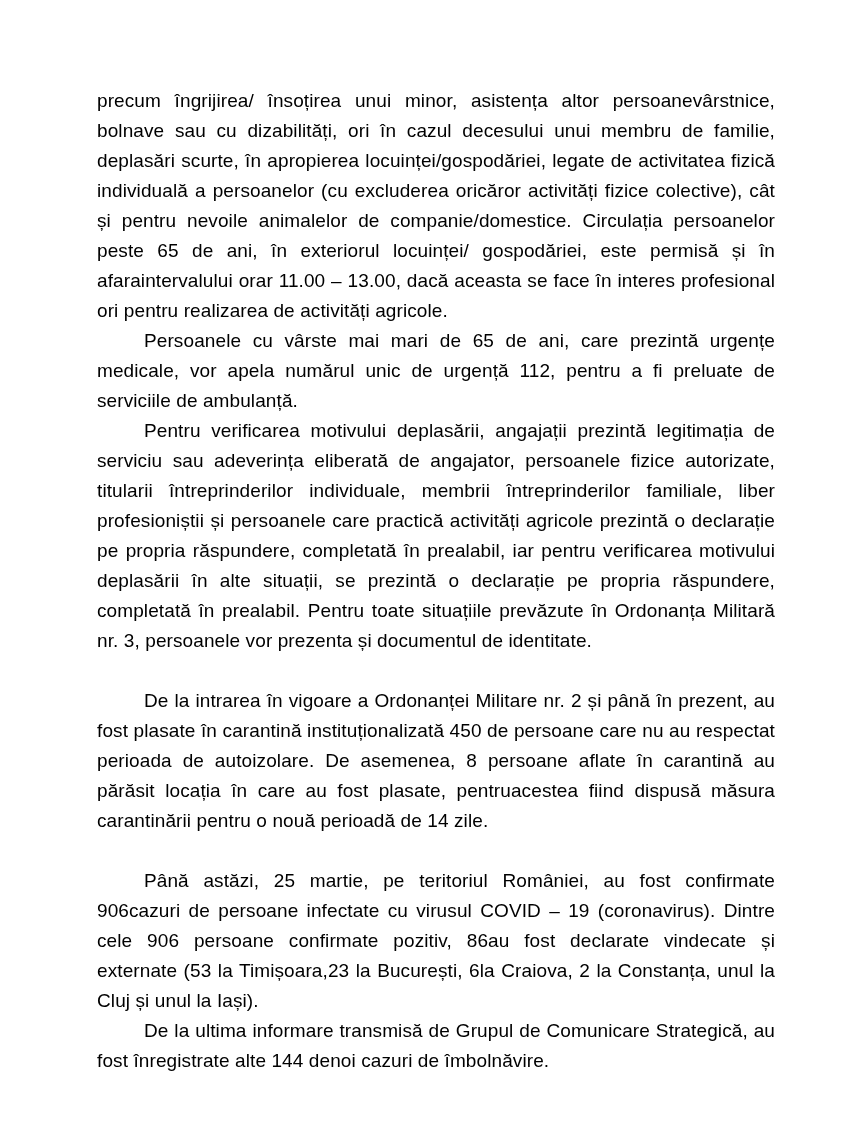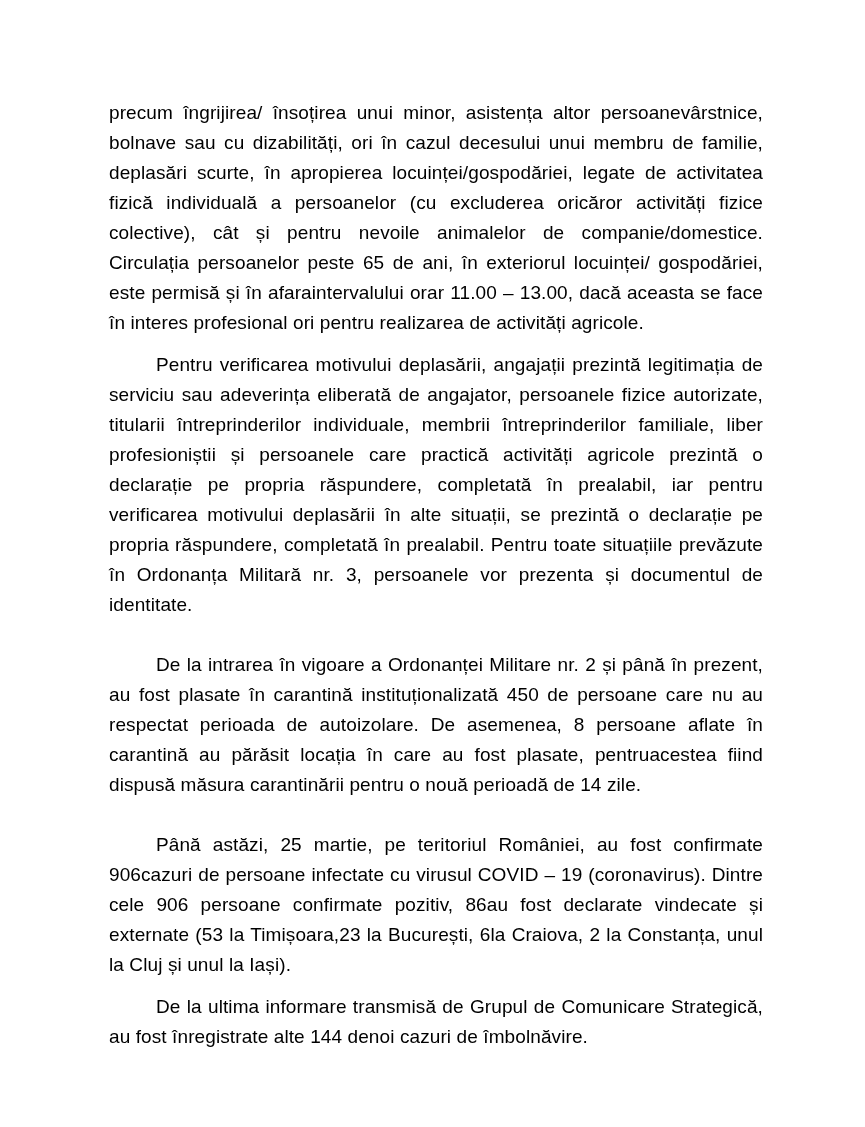--- a/index.html
+++ b/index.html
@@ -17,34 +17,35 @@
     width: 865px;
     height: 1127px;
     background: #ffffff;
     color: #000000;
     padding: 86px 90px 0 97px;
     font-family: "Liberation Sans", "DejaVu Sans", sans-serif;
     font-size: 19px;
     line-height: 30px;
   }
   .para {
-    margin: 12px;
+    margin: 0;
     text-align: justify;
     text-justify: inter-word;
     letter-spacing: 0.1px;
   }
   .para.indent {
     text-indent: 47px;
   }
   .para.gap-before {
     margin-top: 30px;
   }
 </style>
 </head>
 <body>
 
 <div class="page">
   <p class="para">precum îngrijirea/ însoțirea unui minor, asistența altor persoanevârstnice, bolnave sau cu dizabilități, ori în cazul decesului unui membru de familie, deplasări scurte, în apropierea locuinței/gospodăriei, legate de activitatea fizică individuală a persoanelor (cu excluderea oricăror activități fizice colective), cât și pentru nevoile animalelor de companie/domestice. Circulația persoanelor peste 65 de ani, în exteriorul locuinței/ gospodăriei, este permisă și în afaraintervalului orar 11.00 – 13.00, dacă aceasta se face în interes profesional ori pentru realizarea de activități agricole.</p>
+  <p class="para indent">Persoanele cu vârste mai mari de 65 de ani, care prezintă urgențe medicale, vor apela numărul unic de urgență 112, pentru a fi preluate de serviciile de ambulanță.</p>
   <p class="para indent">Pentru verificarea motivului deplasării, angajații prezintă legitimația de serviciu sau adeverința eliberată de angajator, persoanele fizice autorizate, titularii întreprinderilor individuale, membrii întreprinderilor familiale, liber profesioniștii și persoanele care practică activități agricole prezintă o declarație pe propria răspundere, completată în prealabil, iar pentru verificarea motivului deplasării în alte situații, se prezintă o declarație pe propria răspundere, completată în prealabil. Pentru toate situațiile prevăzute în Ordonanța Militară nr. 3, persoanele vor prezenta și documentul de identitate.</p>
   <p class="para indent gap-before">De la intrarea în vigoare a Ordonanței Militare nr. 2 și până în prezent, au fost plasate în carantină instituționalizată 450 de persoane care nu au respectat perioada de autoizolare. De asemenea, 8 persoane aflate în carantină au părăsit locația în care au fost plasate, pentruacestea  fiind dispusă măsura carantinării pentru o nouă perioadă de 14 zile.</p>
   <p class="para indent gap-before">Până astăzi, 25 martie, pe teritoriul României, au fost confirmate 906cazuri de persoane infectate cu virusul COVID – 19 (coronavirus). Dintre cele 906 persoane confirmate pozitiv, 86au fost declarate vindecate și externate (53 la Timișoara,23 la București, 6la Craiova, 2 la Constanța, unul la Cluj și unul la Iași).</p>
   <p class="para indent">De la ultima informare transmisă de Grupul de Comunicare Strategică, au fost înregistrate alte 144 denoi cazuri de îmbolnăvire.</p>
 </div>
 
 </body></html>

